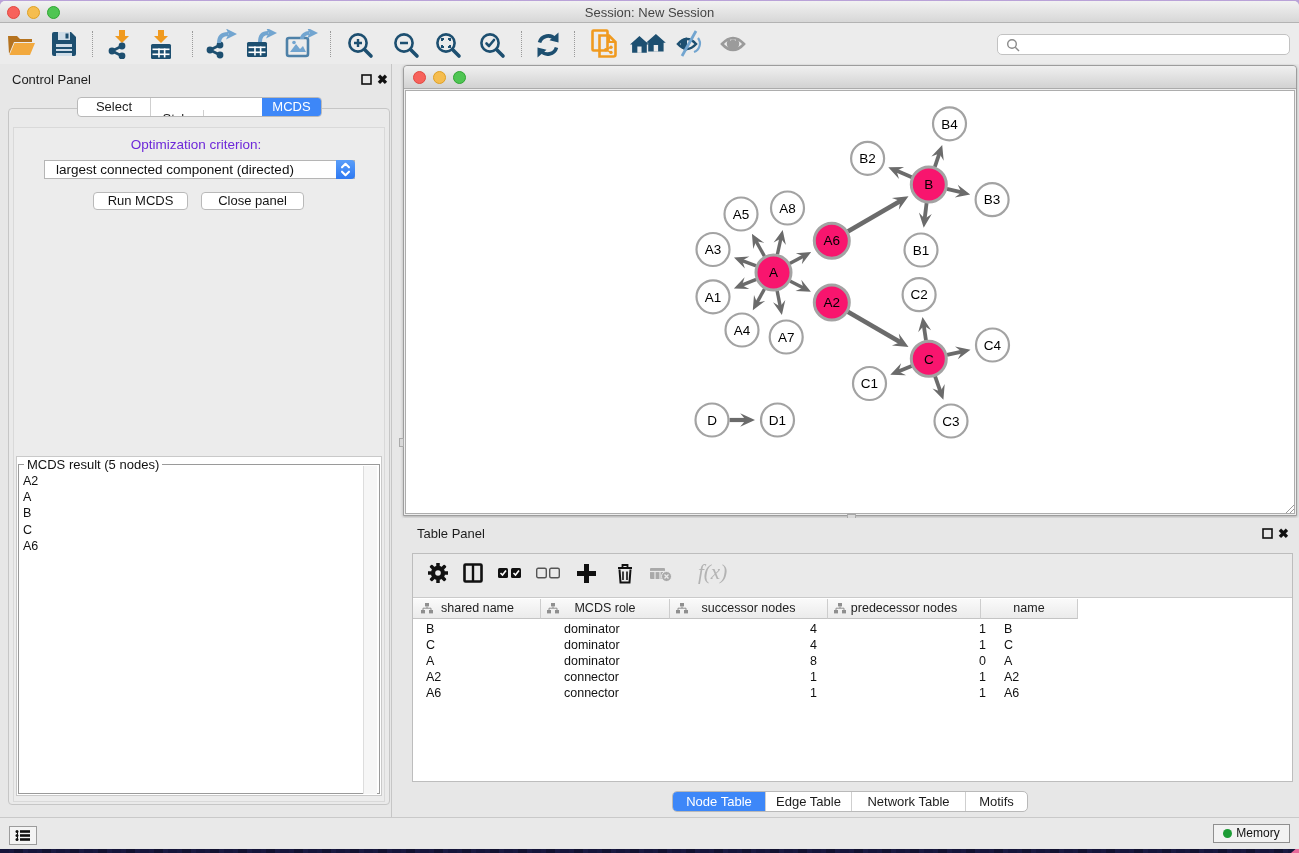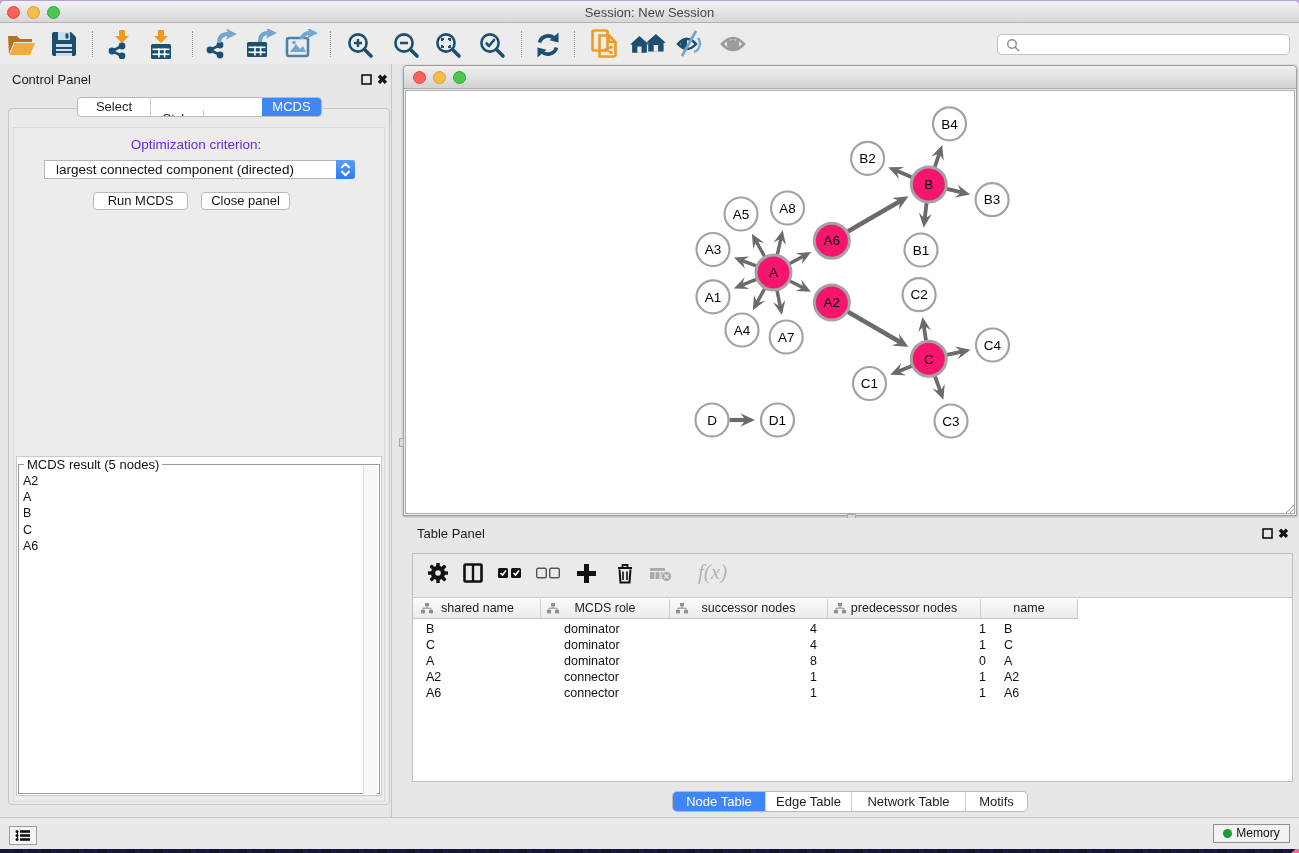--- a/index.html
+++ b/index.html
@@ -229,21 +229,21 @@
   <div class="opt-label">Optimization criterion:</div>
   <div class="combo">largest connected component (directed)
     <div class="spin">
       <svg width="19" height="19" viewBox="0 0 19 19">
         <path d="M6 7.3 L9.5 3.8 L13 7.3" fill="none" stroke="#fff" stroke-width="2.1" stroke-linecap="round" stroke-linejoin="round"></path>
         <path d="M6 11.7 L9.5 15.2 L13 11.7" fill="none" stroke="#fff" stroke-width="2.1" stroke-linecap="round" stroke-linejoin="round"></path>
       </svg>
     </div>
   </div>
   <div class="btn" style="left:93px;top:191px;width:95px;">Run MCDS</div>
-  <div class="btn" style="left:201px;top:191px;width:89px;">Close panel</div>
+  <div class="btn" style="left:201px;top:191px;width:103px;">Close panel</div>
   <div class="rb">
     <div class="rb-border"></div>
     <div class="rb-legend">MCDS result (5 nodes)</div>
     <div class="rb-item" style="top:17px;">A2</div>
     <div class="rb-item" style="top:33px;">A</div>
     <div class="rb-item" style="top:49px;">B</div>
     <div class="rb-item" style="top:66px;">C</div>
     <div class="rb-item" style="top:82px;">A6</div>
     <div class="rb-scroll"></div>
   </div>

